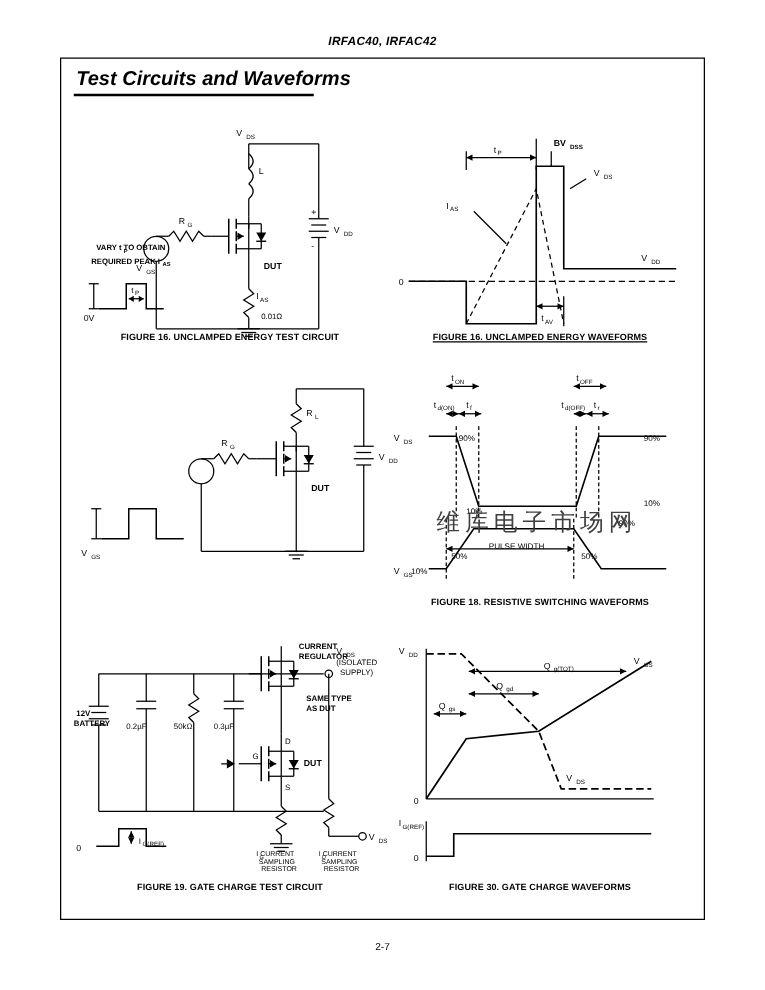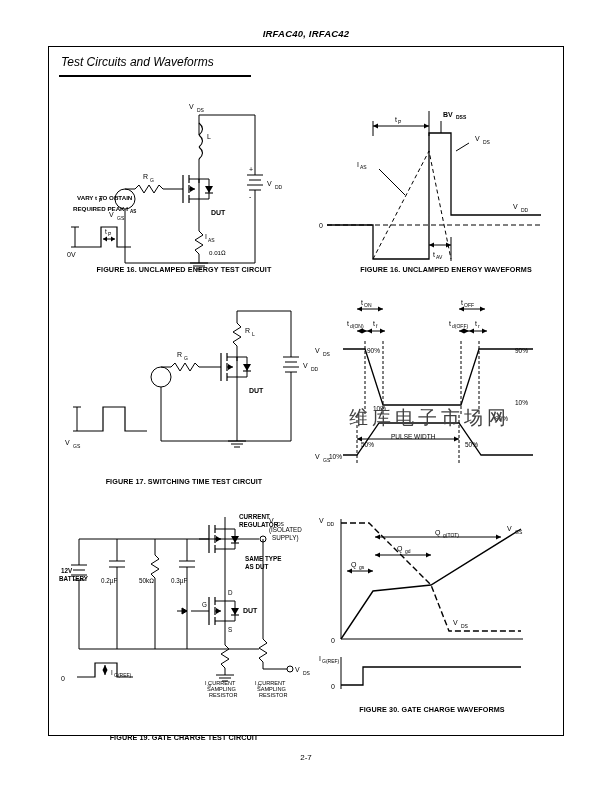--- a/index.html
+++ b/index.html
@@ -45,22 +45,22 @@
     top: 46px;
     width: 516px;
     height: 690px;
     border: 1.4px solid #000;
     box-sizing: border-box;
   }
   .section-title {
     position: absolute;
     left: 12px;
     top: 8px;
-    font-size: 12px;
-    font-weight: normal;
+    font-size: 16px;
+    font-weight: bold;
     font-style: italic;
   }
   .title-rule {
     position: absolute;
     left: 10px;
     top: 28px;
     width: 192px;
     height: 1.6px;
     background: #000;
   }
@@ -231,21 +231,21 @@
           <text x="158" y="50">V</text>
             <text x="166" y="52.5" font-size="5">DS</text>
           <text x="196" y="118">V</text>
             <text x="204" y="120.5" font-size="5">DD</text>
           <text x="116" y="166">t</text>
             <text x="119" y="168" font-size="5">AV</text>
           <text x="2" y="137">0</text>
         </g>
       </svg>
     </div>
-    <div class="fig-caption" style="left:272px; top:218px; width:250px;">FIGURE 16.  UNCLAMPED ENERGY WAVEFORMS</div>
+    <div class="fig-caption" style="left:258px; top:218px; width:250px;text-decoration:underline;">FIGURE 16.  UNCLAMPED ENERGY WAVEFORMS</div>
 
     <div class="cell" style="left:10px; top:248px; width:250px; height:180px;">
       <svg width="250" height="180" viewBox="0 0 250 180">
         <g stroke="#000" stroke-width="1" fill="none">
 
           <line x1="178" y1="16" x2="178" y2="28"></line>
           <path d="M178,28 l4,4 l-8,5 l8,5 l-8,5 l4,4" stroke-width="1"></path>
           <line x1="178" y1="51" x2="178" y2="66"></line>
 
           <line x1="162" y1="58" x2="162" y2="86" stroke-width="1.2"></line>
@@ -298,21 +298,20 @@
           <text x="244" y="73">V</text>
             <text x="252" y="75.5" font-size="5">DD</text>
           <text x="118" y="62">R</text>
             <text x="125" y="64.5" font-size="5">G</text>
           <text x="190" y="98" font-weight="bold" font-size="7">DUT</text>
           <text x="6" y="150">V</text>
             <text x="14" y="152.5" font-size="5">GS</text>
         </g>
       </svg>
     </div>
-    <div class="fig-caption" style="left:10px; top:430px; width:250px;">FIGURE 17.  SWITCHING TIME TEST CIRCUIT</div>
 
     <div class="cell" style="left:260px; top:240px; width:250px; height:190px;">
       <svg width="250" height="190" viewBox="0 0 250 190">
         <g stroke="#000" stroke-width="1" fill="none">
 
           <path d="M34,62 L56,62 L74,118 L152,118 L170,62 L224,62" stroke-width="1.3"></path>
 
           <path d="M34,168 L48,168 L70,136 L150,136 L172,168 L224,168" stroke-width="1.3"></path>
 
           <g stroke-dasharray="3,2">
@@ -374,20 +373,21 @@
           <text x="64" y="124" font-size="6.5">10%</text>
           <text x="206" y="118" font-size="6.5">10%</text>
           <text x="20" y="172" font-size="6.5">10%</text>
           <text x="52" y="160" font-size="6.5">50%</text>
           <text x="156" y="160" font-size="6.5">50%</text>
           <text x="186" y="134" font-size="6.5">90%</text>
           <text x="82" y="152" font-size="6.5">PULSE WIDTH</text>
         </g>
       </svg>
     </div>
+    <div class="fig-caption" style="left:258px; top:430px; width:250px;">FIGURE 18.  RESISTIVE SWITCHING WAVEFORMS</div>
 
     <div class="cell" style="left:10px; top:452px; width:250px; height:196px;">
       <svg width="250" height="196" viewBox="0 0 250 196">
         <g stroke="#000" stroke-width="1" fill="none">
 
           <line x1="20" y1="40" x2="200" y2="40"></line>
           <circle cx="204" cy="40" r="3"></circle>
 
           <line x1="20" y1="40" x2="20" y2="66"></line>
           <line x1="12" y1="66" x2="28" y2="66"></line>
@@ -493,21 +493,21 @@
             <text x="148.5" y="188" font-size="4.4">G</text>
           <text x="148" y="192" font-size="5.6">SAMPLING</text>
           <text x="150" y="198" font-size="5.6">RESISTOR</text>
           <text x="196" y="186" font-size="5.6">I  CURRENT</text>
             <text x="198.5" y="188" font-size="4.4">D</text>
           <text x="198" y="192" font-size="5.6">SAMPLING</text>
           <text x="200" y="198" font-size="5.6">RESISTOR</text>
         </g>
       </svg>
     </div>
-    <div class="fig-caption" style="left:10px; top:658px; width:250px;margin-top:28px;">FIGURE 19.  GATE CHARGE TEST CIRCUIT</div>
+    <div class="fig-caption" style="left:10px; top:658px; width:250px;">FIGURE 19.  GATE CHARGE TEST CIRCUIT</div>
 
     <div class="cell" style="left:262px; top:452px; width:244px; height:196px;">
       <svg width="244" height="196" viewBox="0 0 244 196">
         <g stroke="#000" stroke-width="1" fill="none">
 
           <path d="M30,140 L62,92 L120,86 L210,30" stroke-width="1.4"></path>
 
           <path d="M30,24 L58,24 L120,86 L138,132 L210,132" stroke-width="1.4" stroke-dasharray="6,3"></path>
 
           <line x1="30" y1="20" x2="30" y2="140"></line>

